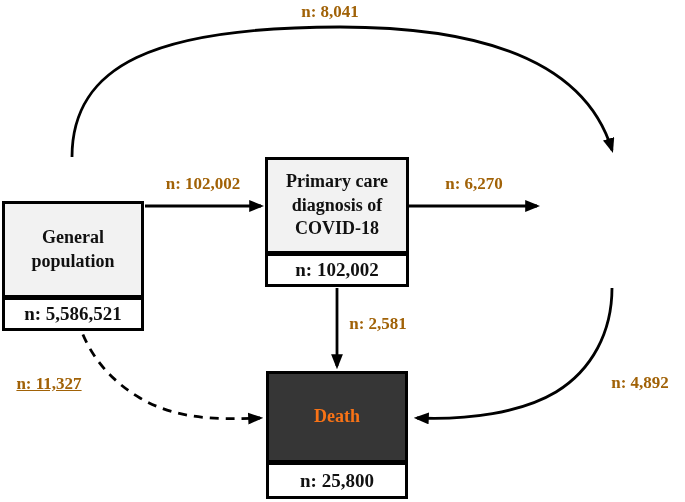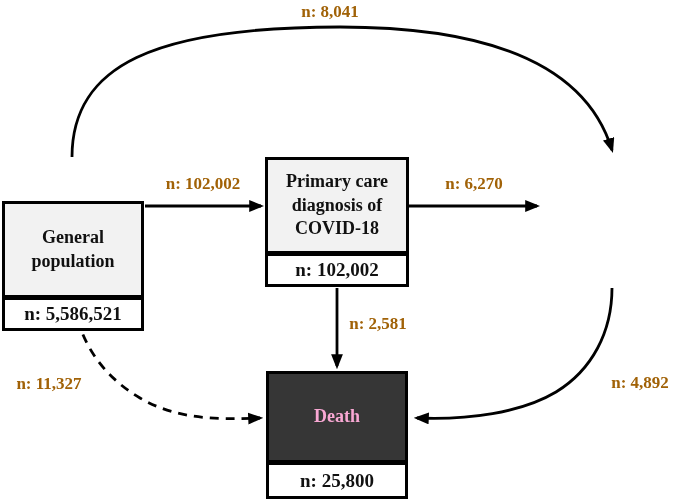--- a/index.html
+++ b/index.html
@@ -43,21 +43,21 @@
     align-items: center;
     justify-content: center;
     text-align: center;
     font-weight: bold;
     font-size: 19px;
     color: #111111;
     margin-top: -1px;
   }
   .node-main.death {
     background: #363636;
-    color: #f9a8d4;
+    color: #f97316;
   }
   .edge-label {
     position: absolute;
     transform: translate(-50%, -50%);
     font-weight: bold;
     font-size: 17px;
     color: #a16207;
     white-space: nowrap;
   }
   
@@ -71,21 +71,21 @@
   #node-hospitalised .node-main { height: 97px; }
   #node-hospitalised .node-sub  { height: 34px; }
   #node-death        { left: 266px; top: 371px; width: 142px; }
   #node-death        .node-main { height: 92px; }
   #node-death        .node-sub  { height: 37px; }
   
   #lbl-top          { left: 330px; top: 12px;  }
   #lbl-gp-primary   { left: 203px; top: 184px; }
   #lbl-primary-hosp { left: 474px; top: 184px; }
   #lbl-primary-death{ left: 378px; top: 324px; font-family: Liberation Serif, serif; }
-  #lbl-gp-death     { left: 49px;  top: 384px; }
+  #lbl-gp-death     { left: 49px;  top: 384px; text-decoration: underline; }
   #lbl-hosp-death   { left: 640px; top: 383px; }
 </style>
 </head>
 <body>
 
 <div class="canvas">
 
   <svg class="edges" viewBox="0 0 685 502" aria-hidden="true">
     <defs>
       <marker id="ah" markerUnits="userSpaceOnUse" markerWidth="15" markerHeight="12" viewBox="0 0 14 11" refX="11" refY="5.5" orient="auto">

